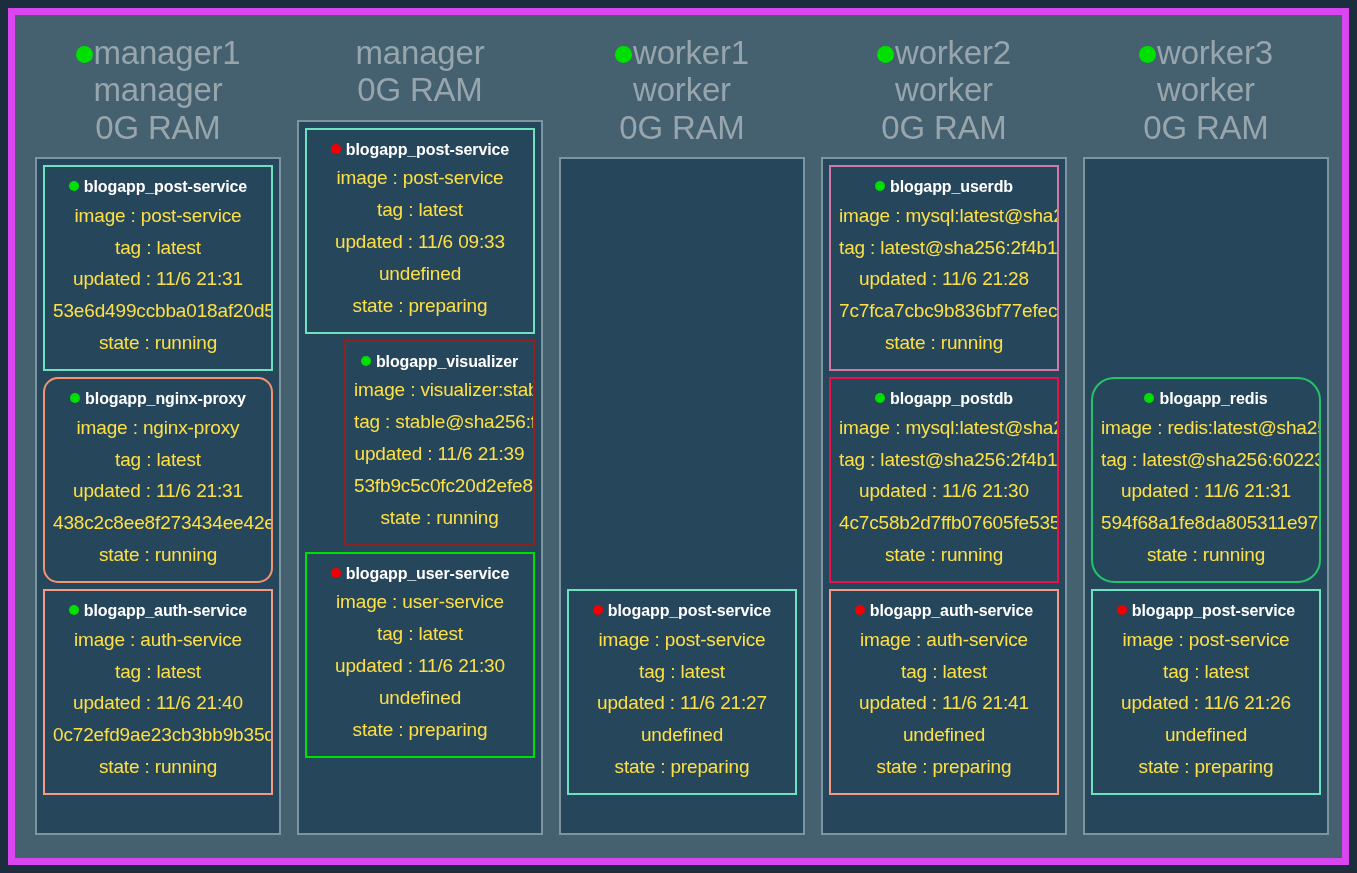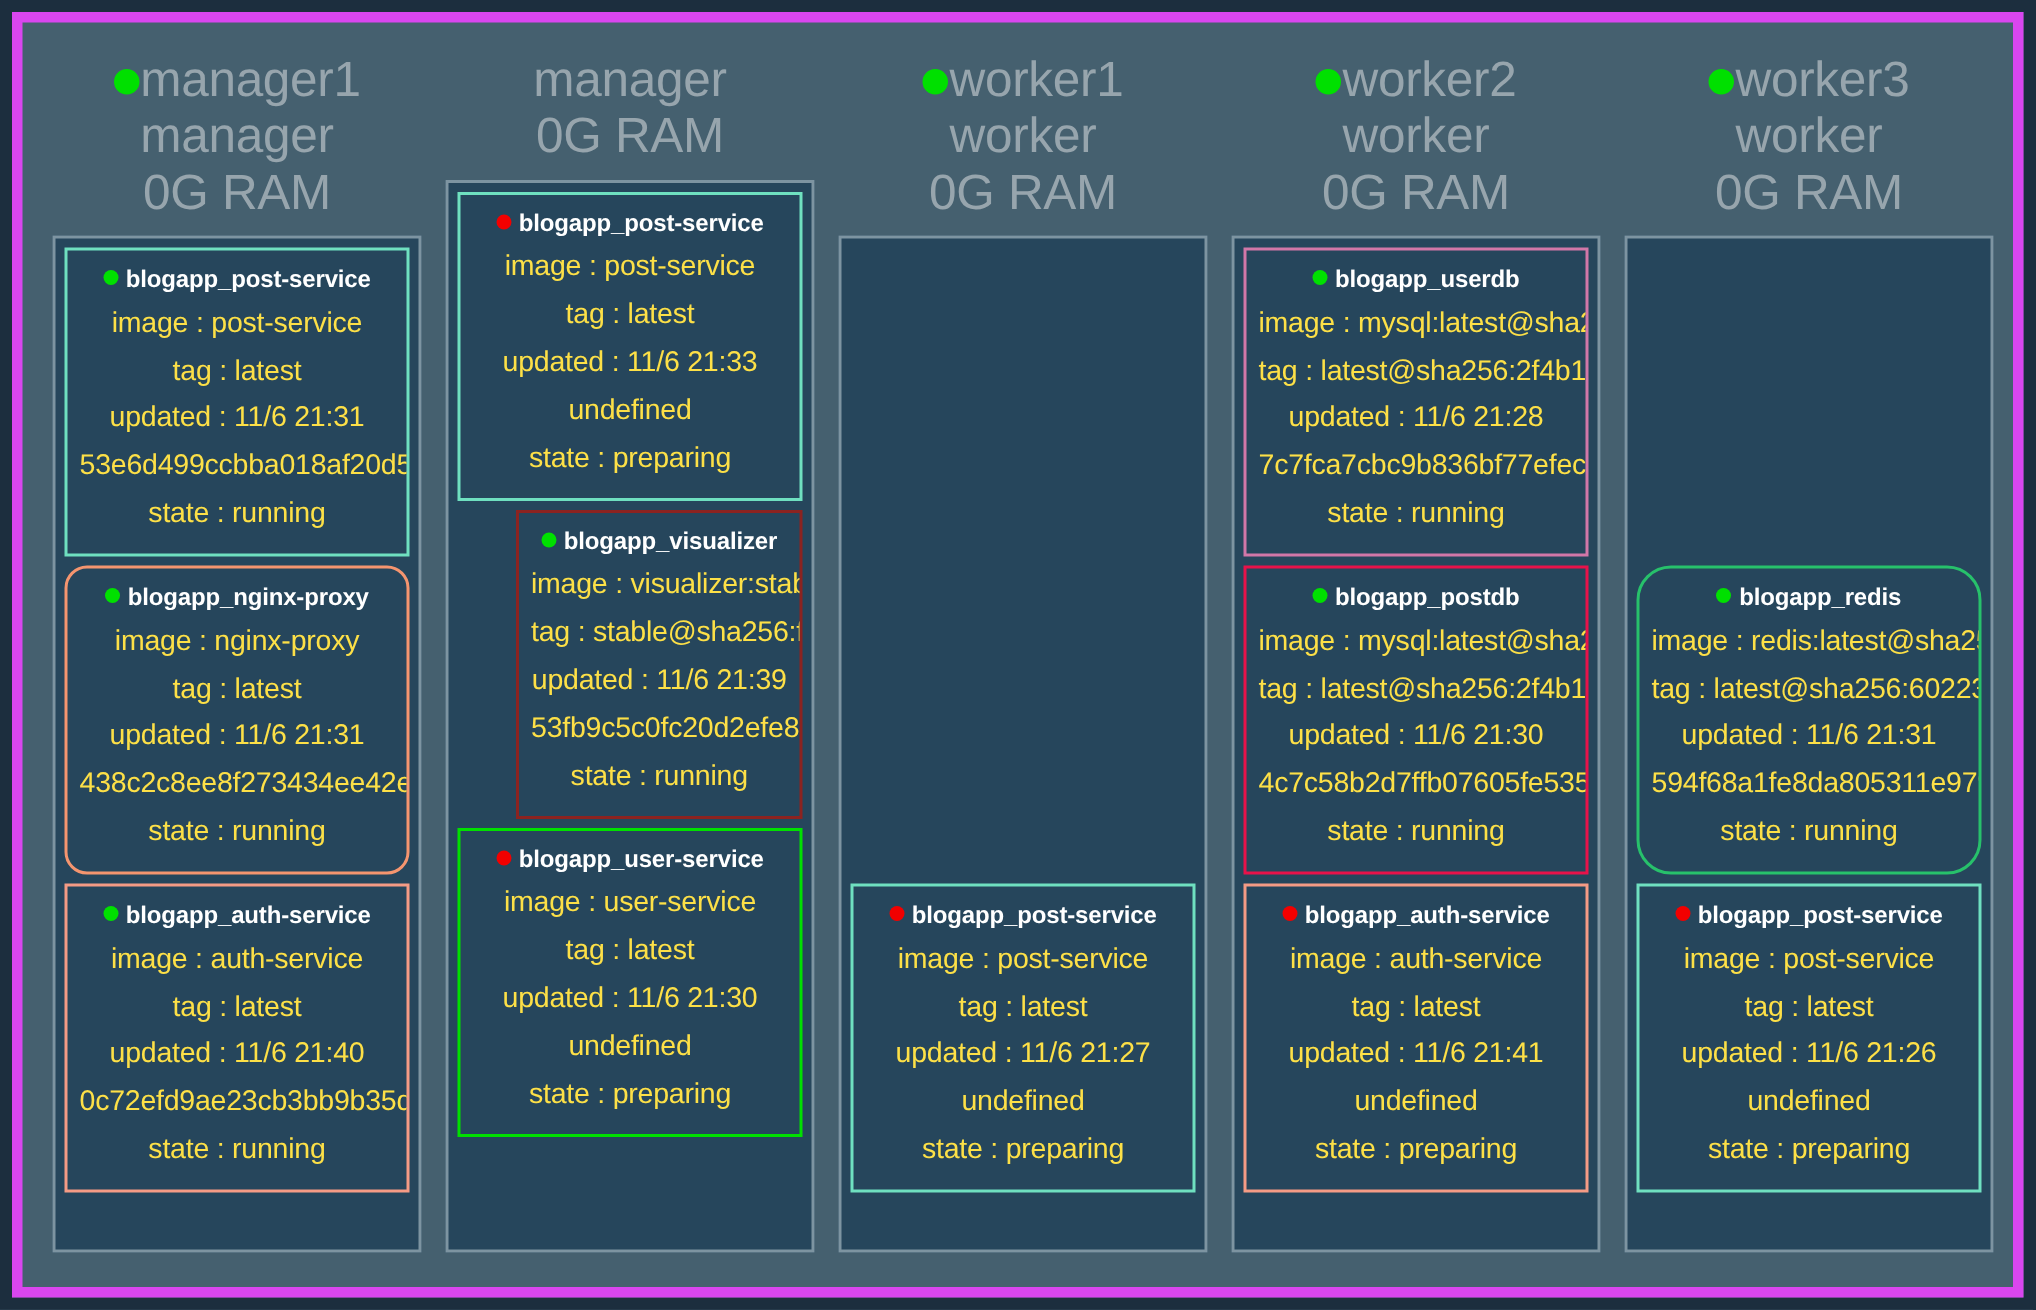--- a/index.html
+++ b/index.html
@@ -168,21 +168,21 @@
         <div class="node-header">
           <div class="node-role">manager</div>
           <div class="node-ram">0G RAM</div>
         </div>
         <div class="node-body">
           <div class="task" style="border-color: rgb(111, 224, 192);">
             <div class="task-title"><span class="task-dot dot-preparing"></span><span>blogapp_post-service</span></div>
             <div class="task-lines">
               <div class="task-line">image : post-service</div>
               <div class="task-line">tag : latest</div>
-              <div class="task-line">updated : 11/6 21:33</div>
+              <div class="task-line">updated : 11/6 09:33</div>
               <div class="task-line">undefined</div>
               <div class="task-line">state : preparing</div>
             </div>
           </div>
           <div class="task" style="border-color: rgb(140, 35, 32); margin-left: 39px;">
             <div class="task-title"><span class="task-dot dot-running"></span><span>blogapp_visualizer</span></div>
             <div class="task-lines">
               <div class="task-line">image : visualizer:stable@sha256:f92</div>
               <div class="task-line">tag : stable@sha256:f924ad66c8e94</div>
               <div class="task-line">updated : 11/6 21:39</div>

